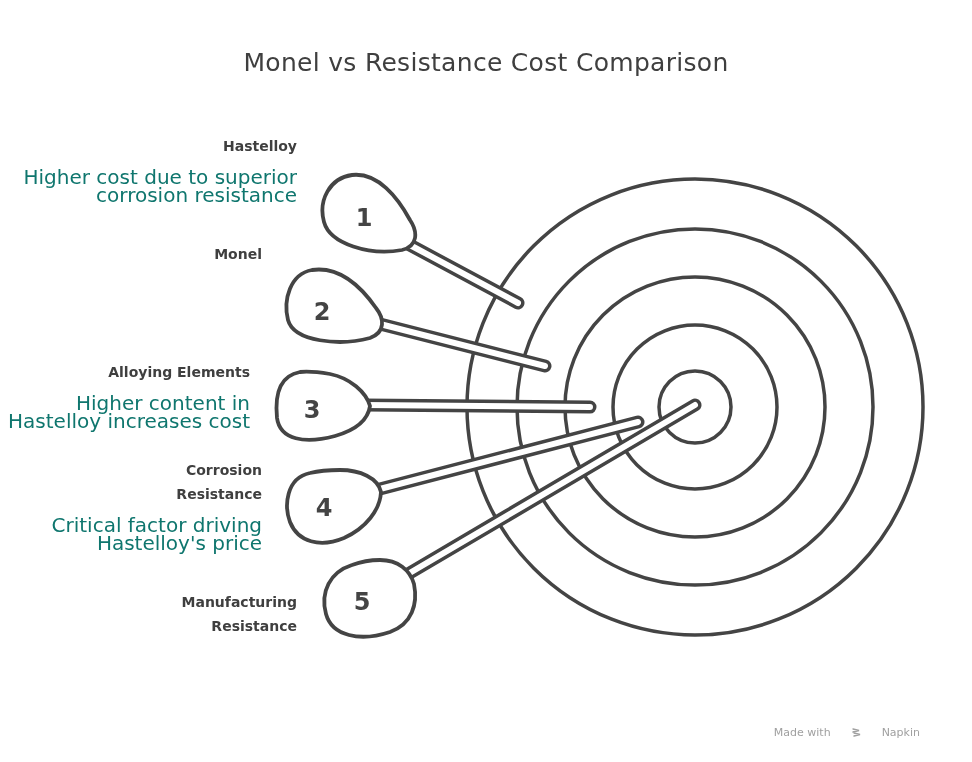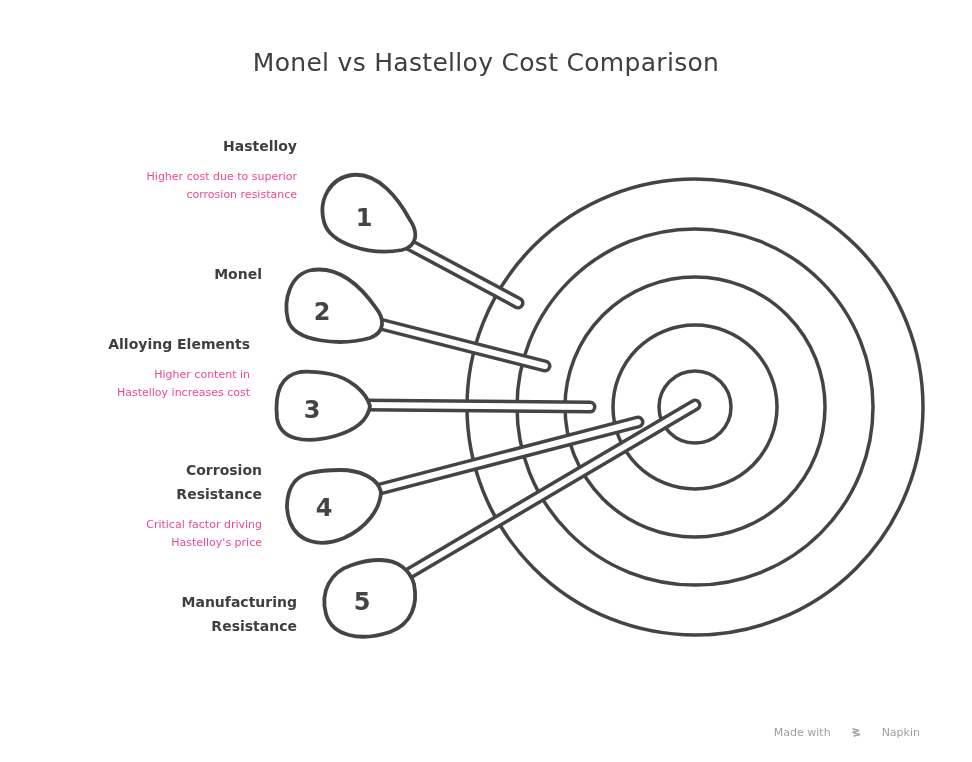--- a/index.html
+++ b/index.html
@@ -36,23 +36,23 @@
       text-align: right;
     }
     .label .heading {
       font-weight: bold;
       font-size: 14px;
       line-height: 24px;
       color: #3f3f3f;
       margin-bottom: 10px;
     }
     .label .desc {
-      font-size: 11px;
+      font-size: 20px;
       line-height: 18px;
-      color: #ec4899;
+      color: #0f766e;
     }
     .footer {
       position: absolute;
       right: 52px;
       top: 726px;
       font-size: 11px;
       color: #a0a0a0;
       display: flex;
       align-items: center;
       gap: 20px;
@@ -60,21 +60,21 @@
     }
     .footer .brand-icon {
       display: inline-block;
       width: 11px;
       height: 11px;
     }
   </style>
 </head>
 <body>
 
-<div class="title">Monel vs Hastelloy Cost Comparison</div>
+<div class="title">Monel vs Resistance Cost Comparison</div>
 
 <svg class="diagram" width="972" height="762" viewBox="0 0 972 762" xmlns="http://www.w3.org/2000/svg">
   <g fill="none" stroke="#444444" stroke-width="3.5" stroke-linecap="round" stroke-linejoin="round">
 
     <g>
       <circle cx="695" cy="407" r="228"></circle>
       <circle cx="695" cy="407" r="178"></circle>
       <circle cx="695" cy="407" r="130"></circle>
       <circle cx="695" cy="407" r="82"></circle>
       <circle cx="695" cy="407" r="36"></circle>
@@ -117,25 +117,25 @@
 </svg>
 
 <div class="label" style="right:675px; top:134px;">
   <div class="heading">Hastelloy</div>
   <div class="desc">
     <div>Higher cost due to superior</div>
     <div>corrosion resistance</div>
   </div>
 </div>
 
-<div class="label" style="right:710px; top:242px;margin-top:20px;">
+<div class="label" style="right:710px; top:242px;">
   <div class="heading">Monel</div>
 </div>
 
-<div class="label" style="right:722px; top:332px;">
+<div class="label" style="right:722px; top:360px;">
   <div class="heading">Alloying Elements</div>
   <div class="desc">
     <div>Higher content in</div>
     <div>Hastelloy increases cost</div>
   </div>
 </div>
 
 <div class="label" style="right:710px; top:458px;">
   <div class="heading">
     <div>Corrosion</div>

